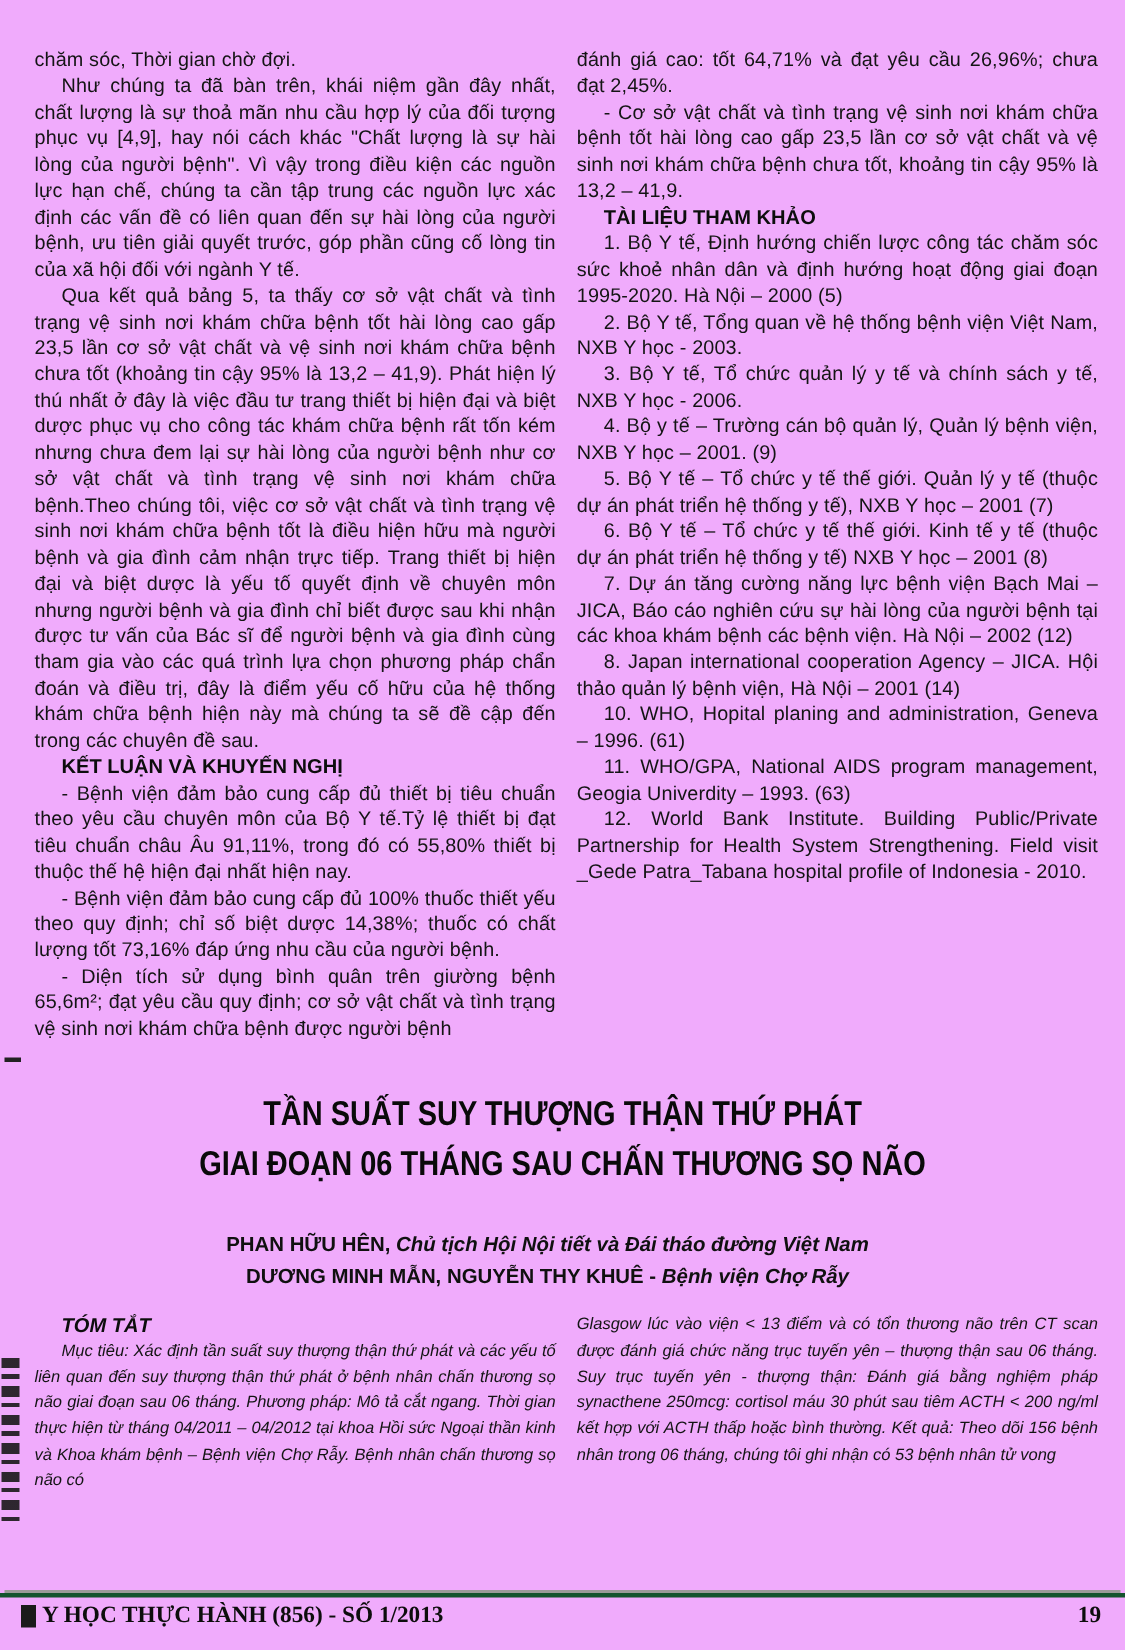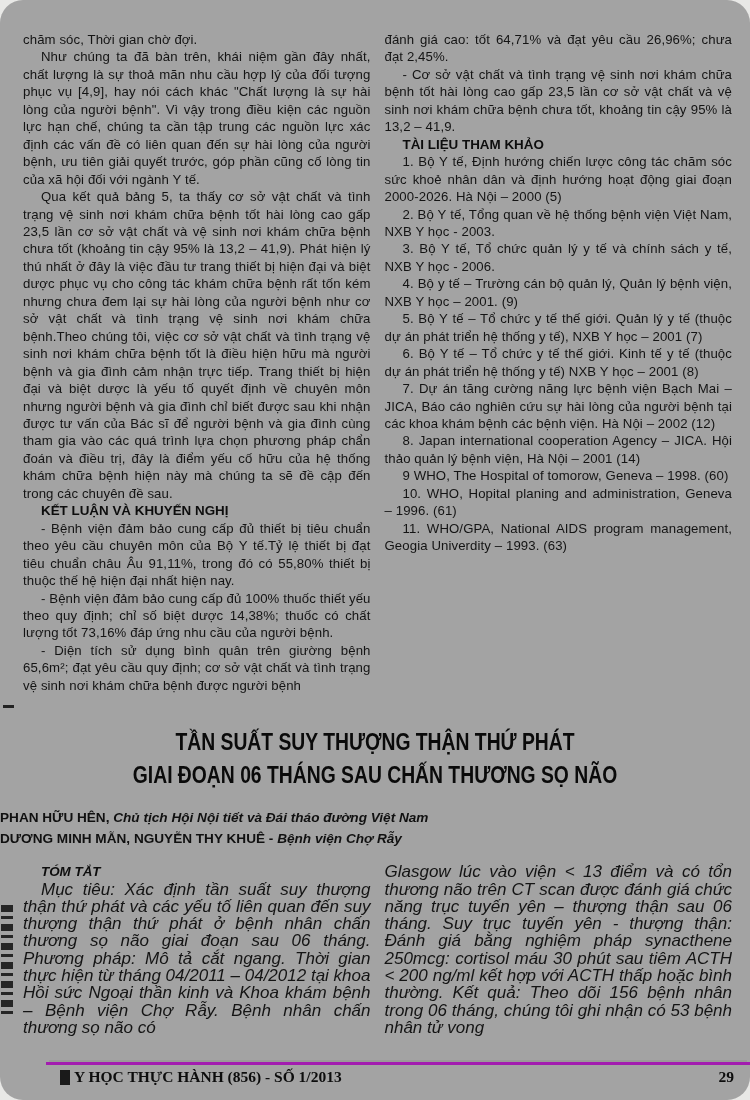--- a/index.html
+++ b/index.html
@@ -1,24 +1,23 @@
 <!DOCTYPE html>
 <html><head>
 <meta charset="utf-8">
 <style>
   * { margin:0; padding:0; box-sizing:border-box; }
   html,body { background:#e8e8e6; }
   .page {
     position:relative;
     width:750px; height:1100px;
-    background:#a3a3a3;
+    background:#f0abfc;
     color:#111;
     font-family:"Liberation Sans", sans-serif;
     overflow:hidden;
-    border-radius:23px;
   }
   
   .two-col {
     display:flex;
     gap:14px;
     padding:0 18px 0 23px;
   }
   .col { flex:1 1 0; min-width:0; }
   .para {
     font-size:13.2px;
@@ -45,55 +44,54 @@
     font-size:23px;
     line-height:32.5px;
     color:#0a0a0a;
     transform:scaleX(0.84);
     transform-origin:50% 50%;
     letter-spacing:0px;
     white-space:nowrap;
   }
   
   .authors {
-    margin-top:17px;
+    margin-top:29px;
     padding-right:20px;
-    text-align:left;
+    text-align:center;
     font-size:13.6px;
     line-height:20.5px;
     color:#101010;
   }
   .authors .name { font-weight:bold; }
   .authors .role { font-weight:bold; font-style:italic; }
   
   .abstract-section { margin-top:14px; }
   .abstract-head {
     font-size:13.4px; line-height:17.3px;
     font-weight:bold; text-indent:18px; color:#0d0d0d;font-style:italic;
   }
   .abstract-text {
-    font-size:17px; line-height:17.3px;
+    font-size:11px; line-height:17.3px;
     font-style:italic;
     text-align:justify;
     color:#141414;
   }
   .abstract-text .lead { font-weight:normal; }
   .abstract-text.first { text-indent:18px; }
   
   .footer {
     position:absolute; left:0; right:0; bottom:14px;
-    border-top:3px solid #a21caf;
+    border-top:3px solid #14532d;
     box-shadow:0 -5px 0 -3px #9a9a98;
     padding:3px 16px 0 14px;
     display:flex; justify-content:space-between; align-items:flex-start;
     font-family:"Liberation Serif", serif;
     font-weight:bold;
     font-size:15.5px;
     color:#0d0d0d;
-    margin-left:46px;
   }
   .footer-left { display:flex; align-items:center; gap:4px; }
   .footer-mark {
     width:10px; height:15px; background:#1a1a1a;
     display:inline-block;
   }
   
   .scan-strip {
     position:absolute; left:1px; top:905px;
     width:12px; height:112px;
@@ -125,31 +123,31 @@
       <p class="para">Qua kết quả bảng 5, ta thấy cơ sở vật chất và tình trạng vệ sinh nơi khám chữa bệnh tốt hài lòng cao gấp 23,5 lần cơ sở vật chất và vệ sinh nơi khám chữa bệnh chưa tốt (khoảng tin cậy 95% là 13,2 – 41,9). Phát hiện lý thú nhất ở đây là việc đầu tư trang thiết bị hiện đại và biệt dược phục vụ cho công tác khám chữa bệnh rất tốn kém nhưng chưa đem lại sự hài lòng của người bệnh như cơ sở vật chất và tình trạng vệ sinh nơi khám chữa bệnh.Theo chúng tôi, việc cơ sở vật chất và tình trạng vệ sinh nơi khám chữa bệnh tốt là điều hiện hữu mà người bệnh và gia đình cảm nhận trực tiếp. Trang thiết bị hiện đại và biệt dược là yếu tố quyết định về chuyên môn nhưng người bệnh và gia đình chỉ biết được sau khi nhận được tư vấn của Bác sĩ để người bệnh và gia đình cùng tham gia vào các quá trình lựa chọn phương pháp chẩn đoán và điều trị, đây là điểm yếu cố hữu của hệ thống khám chữa bệnh hiện này mà chúng ta sẽ đề cập đến trong các chuyên đề sau.</p>
       <h3 class="sec-head">KẾT LUẬN VÀ KHUYẾN NGHỊ</h3>
       <p class="para">- Bệnh viện đảm bảo cung cấp đủ thiết bị tiêu chuẩn theo yêu cầu chuyên môn của Bộ Y tế.Tỷ lệ thiết bị đạt tiêu chuẩn châu Âu 91,11%, trong đó có 55,80% thiết bị thuộc thế hệ hiện đại nhất hiện nay.</p>
       <p class="para">- Bệnh viện đảm bảo cung cấp đủ 100% thuốc thiết yếu theo quy định; chỉ số biệt dược 14,38%; thuốc có chất lượng tốt 73,16% đáp ứng nhu cầu của người bệnh.</p>
       <p class="para">- Diện tích sử dụng bình quân trên giường bệnh 65,6m²; đạt yêu cầu quy định; cơ sở vật chất và tình trạng vệ sinh nơi khám chữa bệnh được người bệnh</p>
     </div>
     <div class="col">
       <p class="para noindent">đánh giá cao: tốt 64,71% và đạt yêu cầu 26,96%; chưa đạt 2,45%.</p>
       <p class="para">- Cơ sở vật chất và tình trạng vệ sinh nơi khám chữa bệnh tốt hài lòng cao gấp 23,5 lần cơ sở vật chất và vệ sinh nơi khám chữa bệnh chưa tốt, khoảng tin cậy 95% là 13,2 – 41,9.</p>
       <h3 class="sec-head">TÀI LIỆU THAM KHẢO</h3>
-      <p class="para">1. Bộ Y tế, Định hướng chiến lược công tác chăm sóc sức khoẻ nhân dân và định hướng hoạt động giai đoạn 2000-2026. Hà Nội – 2000 (5)</p>
+      <p class="para">1. Bộ Y tế, Định hướng chiến lược công tác chăm sóc sức khoẻ nhân dân và định hướng hoạt động giai đoạn 1995-2020. Hà Nội – 2000 (5)</p>
       <p class="para">2. Bộ Y tế, Tổng quan về hệ thống bệnh viện Việt Nam, NXB Y học - 2003.</p>
       <p class="para">3. Bộ Y tế, Tổ chức quản lý y tế và chính sách y tế, NXB Y học - 2006.</p>
       <p class="para">4. Bộ y tế – Trường cán bộ quản lý, Quản lý bệnh viện, NXB Y học – 2001. (9)</p>
       <p class="para">5. Bộ Y tế – Tổ chức y tế thế giới. Quản lý y tế (thuộc dự án phát triển hệ thống y tế), NXB Y học – 2001 (7)</p>
       <p class="para">6. Bộ Y tế – Tổ chức y tế thế giới. Kinh tế y tế (thuộc dự án phát triển hệ thống y tế) NXB Y học – 2001 (8)</p>
       <p class="para">7. Dự án tăng cường năng lực bệnh viện Bạch Mai – JICA, Báo cáo nghiên cứu sự hài lòng của người bệnh tại các khoa khám bệnh các bệnh viện. Hà Nội – 2002 (12)</p>
       <p class="para">8. Japan international cooperation Agency – JICA. Hội thảo quản lý bệnh viện, Hà Nội – 2001 (14)</p>
-      <p class="para">9 WHO, The Hospital of tomorow, Geneva – 1998. (60)</p>
       <p class="para">10. WHO, Hopital planing and administration, Geneva – 1996. (61)</p>
       <p class="para">11. WHO/GPA, National AIDS program management, Geogia Univerdity – 1993. (63)</p>
+      <p class="para">12. World Bank Institute. Building Public/Private Partnership for Health System Strengthening. Field visit _Gede Patra_Tabana hospital profile of Indonesia - 2010.</p>
     </div>
   </section>
 
   <h1 class="article-title">
     <span>TẦN SUẤT SUY THƯỢNG THẬN THỨ PHÁT</span><br>
     <span>GIAI ĐOẠN 06 THÁNG SAU CHẤN THƯƠNG SỌ NÃO</span>
   </h1>
 
   <div class="authors">
     <div>
@@ -170,16 +168,16 @@
     <div class="col">
       <p class="abstract-text"><span>Glasgow lúc vào viện &lt; 13 điểm và có tổn thương não trên CT scan được đánh giá chức năng trục tuyến yên – thượng thận sau 06 tháng. Suy trục tuyến yên - thượng thận: Đánh giá bằng nghiệm pháp synacthene 250mcg: cortisol máu 30 phút sau tiêm ACTH &lt; 200 ng/ml kết hợp với ACTH thấp hoặc bình thường.</span> <span class="lead">Kết quả:</span> <span>Theo dõi 156 bệnh nhân trong 06 tháng, chúng tôi ghi nhận có 53 bệnh nhân tử vong</span></p>
     </div>
   </section>
 
   <footer class="footer">
     <div class="footer-left">
       <span class="footer-mark"></span>
       <span>Y HỌC THỰC HÀNH (856) - SỐ 1/2013</span>
     </div>
-    <span>29</span>
+    <span>19</span>
   </footer>
 
 </div>
 
 </body></html>

